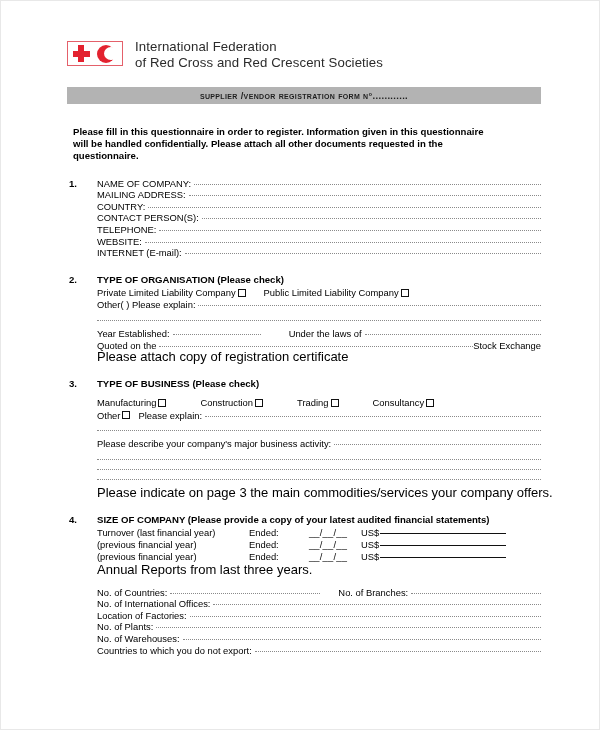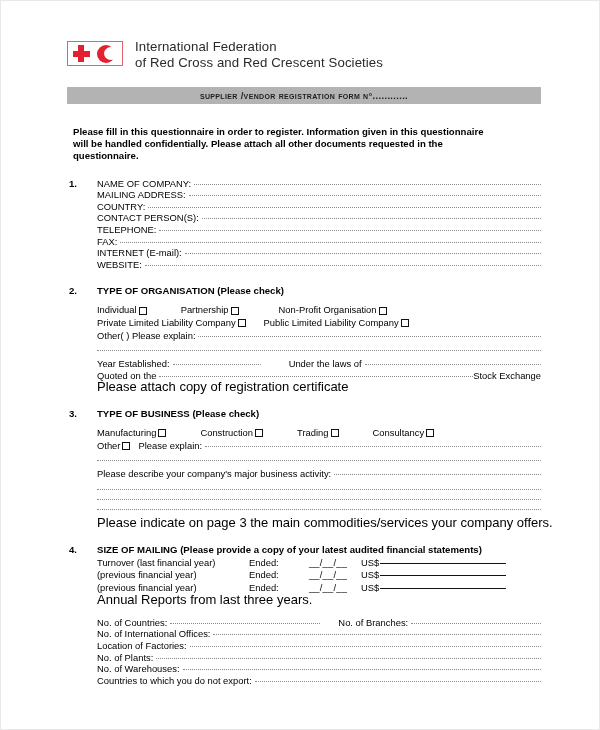--- a/index.html
+++ b/index.html
@@ -269,55 +269,35 @@
         </div>
         <div class="frow">
           <span class="flabel">CONTACT PERSON(S):</span>
           <span class="dots"></span>
         </div>
         <div class="frow">
           <span class="flabel">TELEPHONE:</span>
           <span class="dots"></span>
         </div>
         <div class="frow">
-          <span class="flabel">FAX:</span>
+          <span class="flabel">WEBSITE:</span>
           <span class="dots"></span>
         </div>
         <div class="frow">
           <span class="flabel">INTERNET (E-mail):</span>
-          <span class="dots"></span>
-        </div>
-        <div class="frow">
-          <span class="flabel">WEBSITE:</span>
           <span class="dots"></span>
         </div>
       </div>
     </div>
 
     <div class="section">
       <div class="sec-num">2.</div>
       <div class="sec-body">
         <div class="sec-title">TYPE OF ORGANISATION (Please check)</div>
 
-        <div class="cbrow gap-sm">
-          <span class="cbitem">
-            <span>Individual</span>
-            <span class="cbox"></span>
-          </span>
-          <span class="sp-1"></span>
-          <span class="cbitem">
-            <span>Partnership</span>
-            <span class="cbox"></span>
-          </span>
-          <span class="sp-2"></span>
-          <span class="cbitem">
-            <span>Non-Profit Organisation</span>
-            <span class="cbox"></span>
-          </span>
-        </div>
 
         <div class="cbrow">
           <span class="cbitem">
             <span>Private Limited Liability Company</span>
             <span class="cbox"></span>
           </span>
           <span class="sp-3"></span>
           <span class="cbitem">
             <span>Public Limited Liability Company</span>
             <span class="cbox"></span>
@@ -396,21 +376,21 @@
         <div class="dots-full"></div>
 
         <div class="plain gap-sm">Please indicate on page 3 the main commodities/services your company offers.</div>
       </div>
     </div>
 
     <div class="section">
       <div class="sec-num">4.</div>
       <div class="sec-body">
         <div class="sec-title">
-          <span>SIZE OF MAILING</span><span class="sec-title-note"> (Please provide a copy of your latest audited financial statements)</span>
+          <span>SIZE OF COMPANY</span><span class="sec-title-note"> (Please provide a copy of your latest audited financial statements)</span>
         </div>
 
         <div class="fin-row">
           <span class="fin-year">Turnover (last financial year)</span>
           <span class="fin-ended">Ended:</span>
           <span class="fin-date">__/__/__</span>
           <span class="fin-cur">US$</span>
           <span class="fin-line"></span>
         </div>
         <div class="fin-row">

